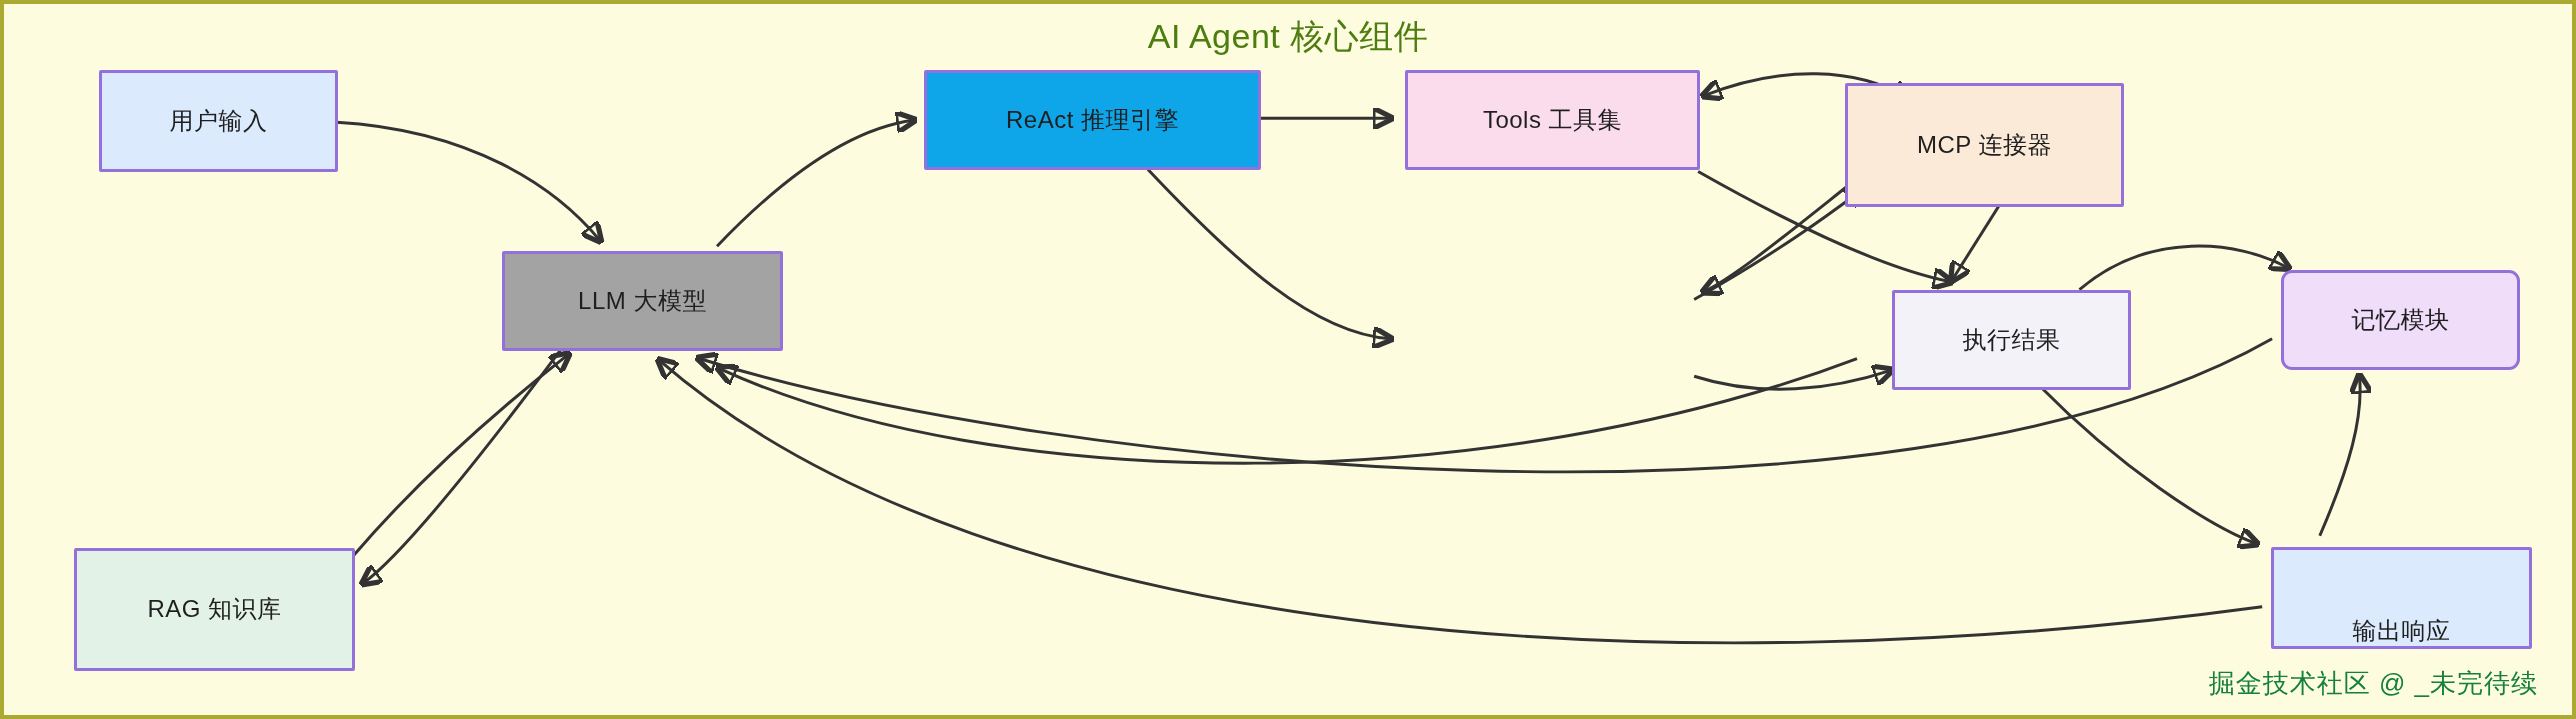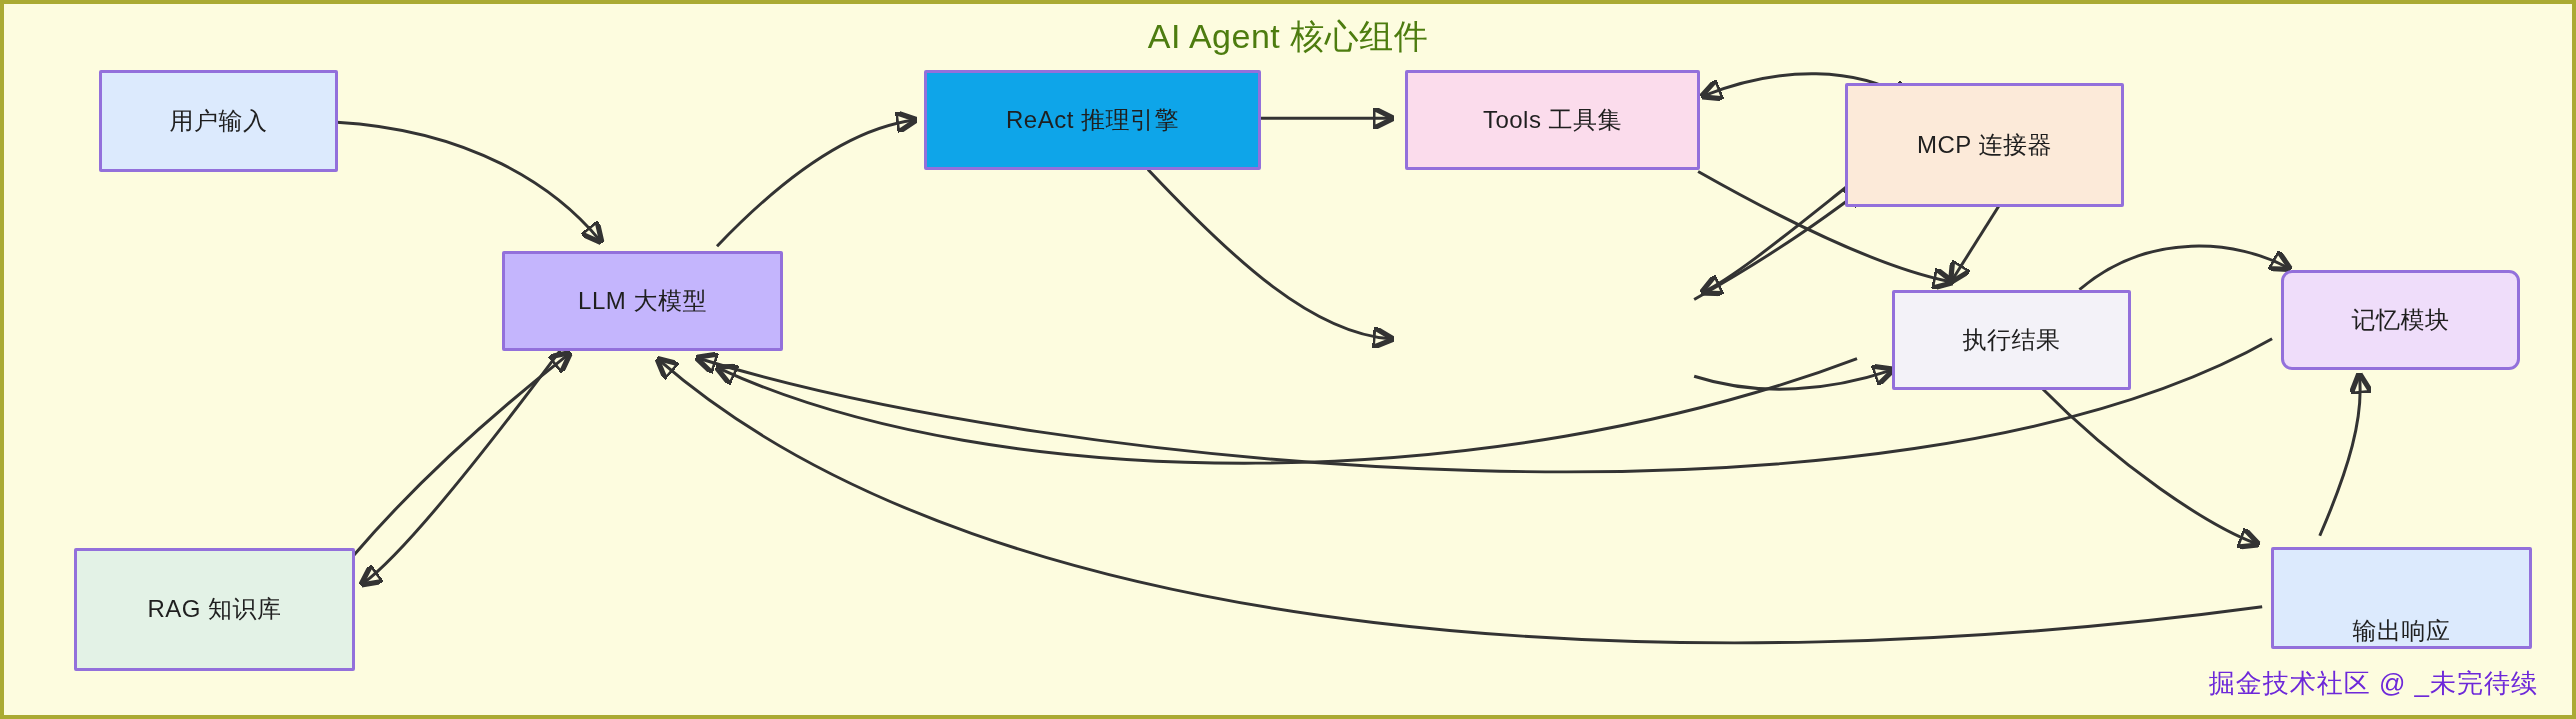--- a/index.html
+++ b/index.html
@@ -56,21 +56,21 @@
     font-size: 34px;
     color: #4d7c0f;
     letter-spacing: 0.5px;
     z-index: 3;
   }
   #watermark {
     position: absolute;
     right: 34px;
     bottom: 14px;
     font-size: 26px;
-    color: #6d28d9;
+    color: #15803d;
     letter-spacing: 1px;
     z-index: 3;
   }
 </style>
 </head>
 <body>
 
 <div id="diagram-root" style="width: 2576px; height: 719px; background: rgb(253, 252, 223); border-color: rgb(170, 170, 51);">
 
   <div id="diagram-title">AI Agent 核心组件</div>
@@ -118,21 +118,21 @@
     <path d="M 2274 612 C 1700 690, 1000 660, 660 362" marker-end="url(#arrow)"></path>
 
     <path d="M 560 352 C 480 460, 400 560, 362 588" marker-end="url(#arrow)"></path>
 
     <path d="M 352 560 C 420 480, 500 410, 568 356" marker-end="url(#arrow)"></path>
   </svg>
 
   <div class="node" style="left: 95px; top: 66px; width: 239px; height: 102px; background: rgb(220, 234, 253); border-color: rgb(147, 112, 219);">
     <span>用户输入</span>
   </div>
-  <div class="node" style="left: 498px; top: 247px; width: 281px; height: 100px; background: #c4b5fd; border-color: rgb(147, 112, 219);">
+  <div class="node" style="left: 498px; top: 247px; width: 281px; height: 100px; background: #a3a3a3; border-color: rgb(147, 112, 219);">
     <span>LLM 大模型</span>
   </div>
   <div class="node" style="left: 920px; top: 66px; width: 337px; height: 100px; background: #0ea5e9; border-color: rgb(147, 112, 219);">
     <span>ReAct 推理引擎</span>
   </div>
   <div class="node" style="left: 1401px; top: 66px; width: 295px; height: 100px; background: rgb(251, 220, 236); border-color: rgb(147, 112, 219);">
     <span>Tools 工具集</span>
   </div>
   <div class="node" style="left: 1841px; top: 79px; width: 279px; height: 124px; background: rgb(252, 234, 217); border-color: rgb(147, 112, 219);">
     <span>MCP 连接器</span>

